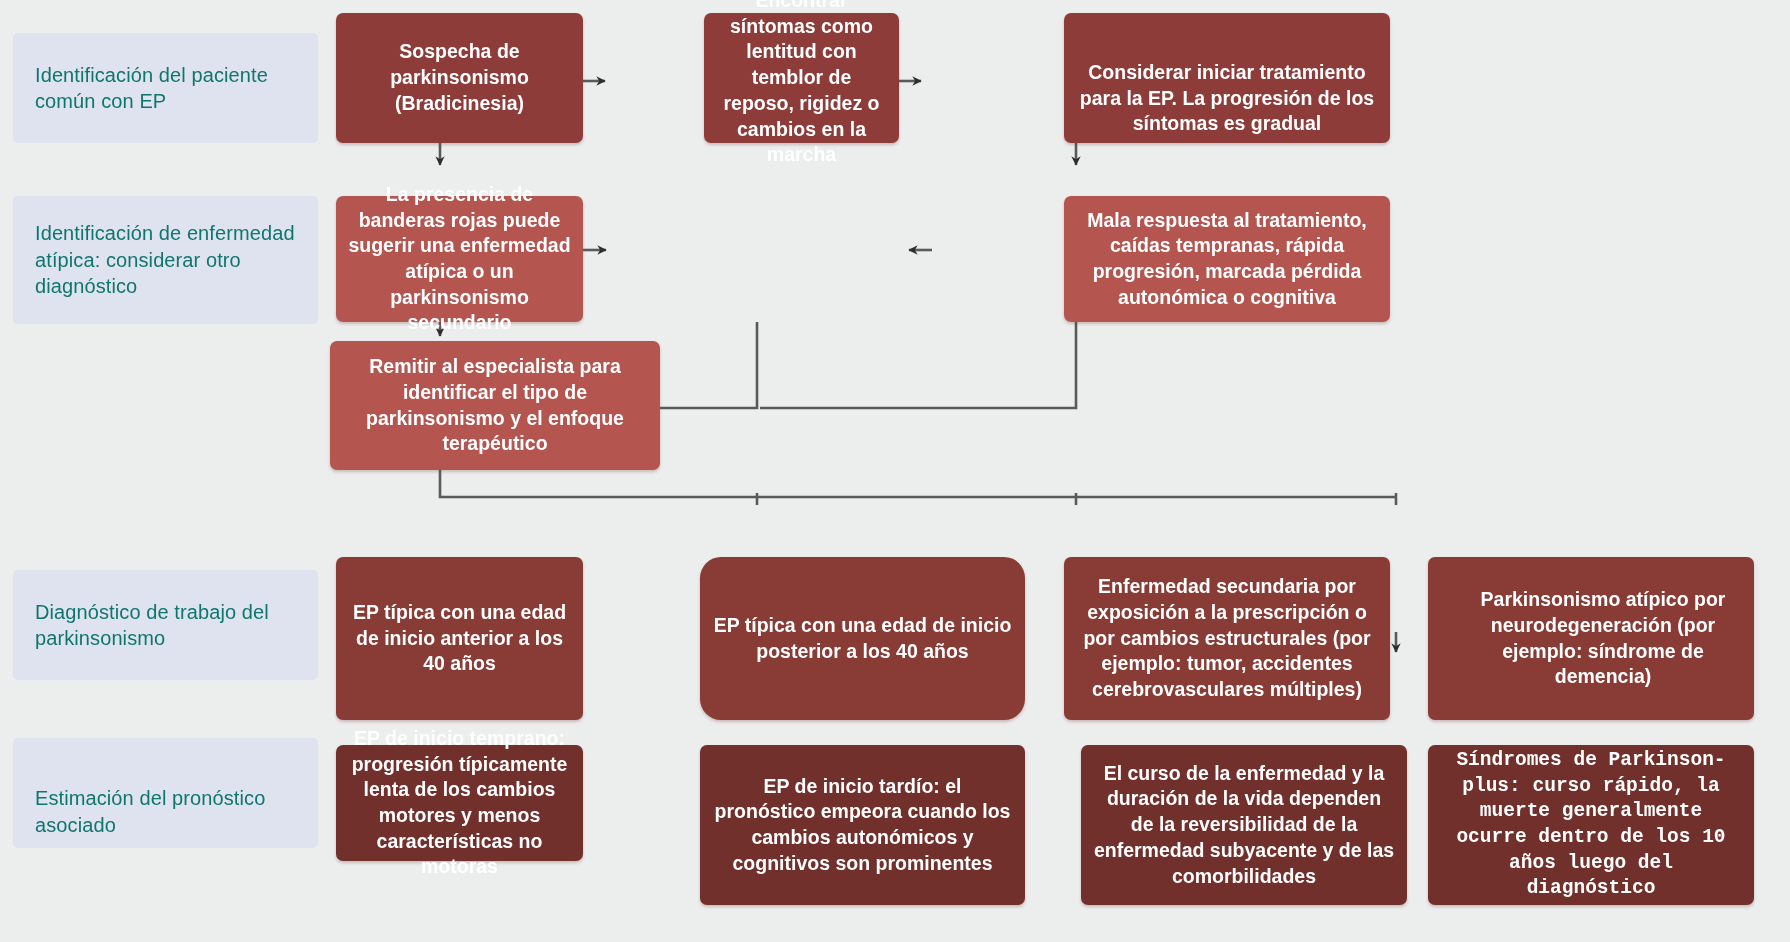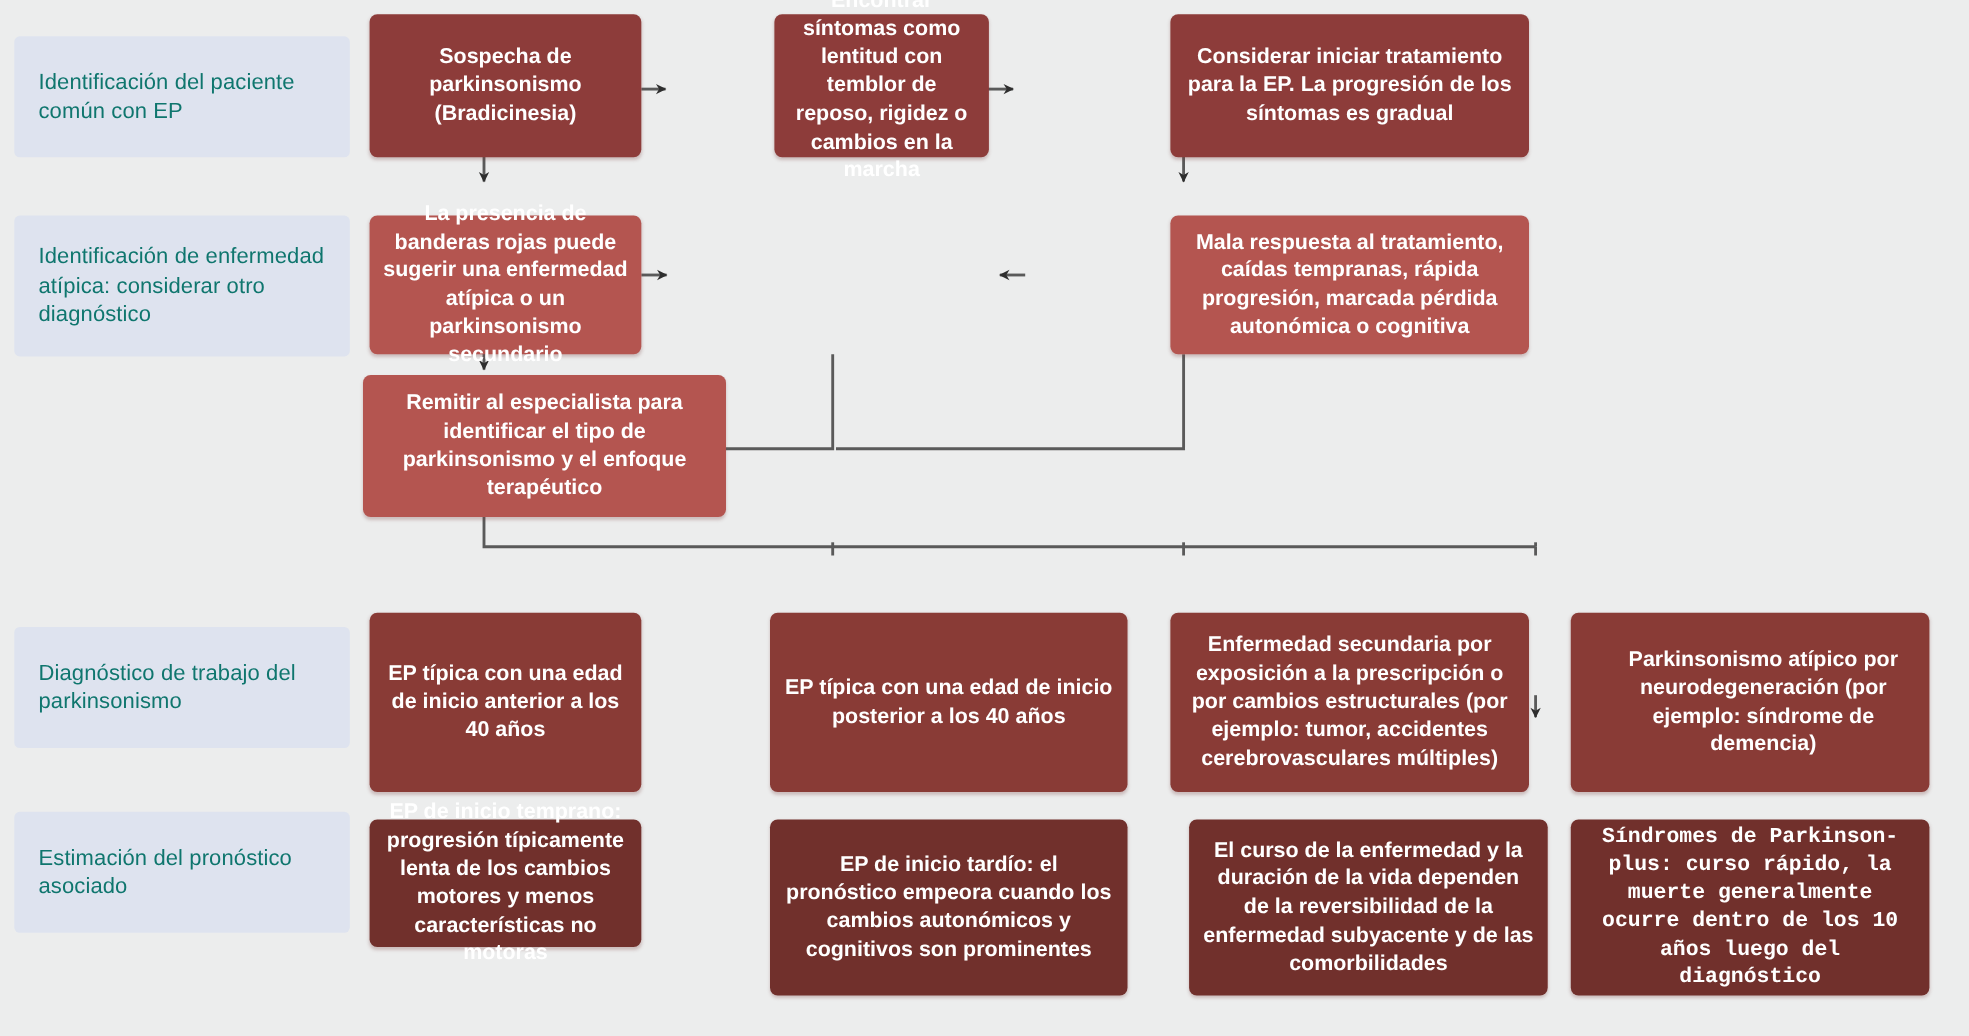--- a/index.html
+++ b/index.html
@@ -117,54 +117,54 @@
   </div>
 
   <div class="node stage-label clip" style="left:13px; top:196px; width:305px; height:128px;">
     <span class="lbl-inner">Identificación de enfermedad atípica: considerar otro diagnóstico</span>
   </div>
 
   <div class="node stage-label clip" style="left:13px; top:560px; width:305px; height:110px;margin-top:10px;">
     <span class="lbl-inner">Diagnóstico de trabajo del parkinsonismo</span>
   </div>
 
-  <div class="node stage-label clip" style="left:13px; top:738px; width:305px; height:110px;">
+  <div class="node stage-label clip" style="left:13px; top:738px; width:305px; height:110px;align-items:flex-end;">
     <span class="lbl-inner">Estimación del pronóstico asociado</span>
   </div>
 
   <div class="node flow-box tone-dark" style="left:336px; top:13px; width:247px; height:130px;">
     <span>Sospecha de parkinsonismo (Bradicinesia)</span>
   </div>
 
   <div class="node flow-box tone-dark" style="left:704px; top:13px; width:195px; height:130px;">
     <span>Encontrar síntomas como lentitud con temblor de reposo, rigidez o cambios en la marcha</span>
   </div>
 
-  <div class="node flow-box tone-dark" style="left:1064px; top:13px; width:326px; height:130px;">
+  <div class="node flow-box tone-dark" style="left:1064px; top:13px; width:326px; height:130px;align-items:flex-end;">
     <span>Considerar iniciar tratamiento para la EP. La progresión de los síntomas es gradual</span>
   </div>
 
   <div class="node flow-box tone-mid" style="left:336px; top:196px; width:247px; height:126px;">
     <span>La presencia de banderas rojas puede sugerir una enfermedad atípica o un parkinsonismo secundario</span>
   </div>
 
 
   <div class="node flow-box tone-mid" style="left:1064px; top:196px; width:326px; height:126px;">
     <span>Mala respuesta al tratamiento, caídas tempranas, rápida progresión, marcada pérdida autonómica o cognitiva</span>
   </div>
 
   <div class="node flow-box tone-mid" style="left:330px; top:341px; width:330px; height:129px;">
     <span>Remitir al especialista para identificar el tipo de parkinsonismo y el enfoque terapéutico</span>
   </div>
 
   <div class="node flow-box tone-deep" style="left:336px; top:557px; width:247px; height:163px;">
     <span>EP típica con una edad de inicio anterior a los 40 años</span>
   </div>
 
-  <div class="node flow-box tone-deep" style="left:700px; top:557px; width:325px; height:163px;">
+  <div class="node flow-box tone-deep" style="left:700px; top:557px; width:325px; height:163px;border-radius:21px;">
     <span>EP típica con una edad de inicio posterior a los 40 años</span>
   </div>
 
   <div class="node flow-box tone-deep" style="left:1064px; top:557px; width:326px; height:163px;">
     <span>Enfermedad secundaria por exposición a la prescripción o por cambios estructurales (por ejemplo: tumor, accidentes cerebrovasculares múltiples)</span>
   </div>
 
   <div class="node flow-box tone-deep" style="left:1428px; top:557px; width:326px; height:163px;padding-left:36px;">
     <span>Parkinsonismo atípico por neurodegeneración (por ejemplo: síndrome de demencia)</span>
   </div>

